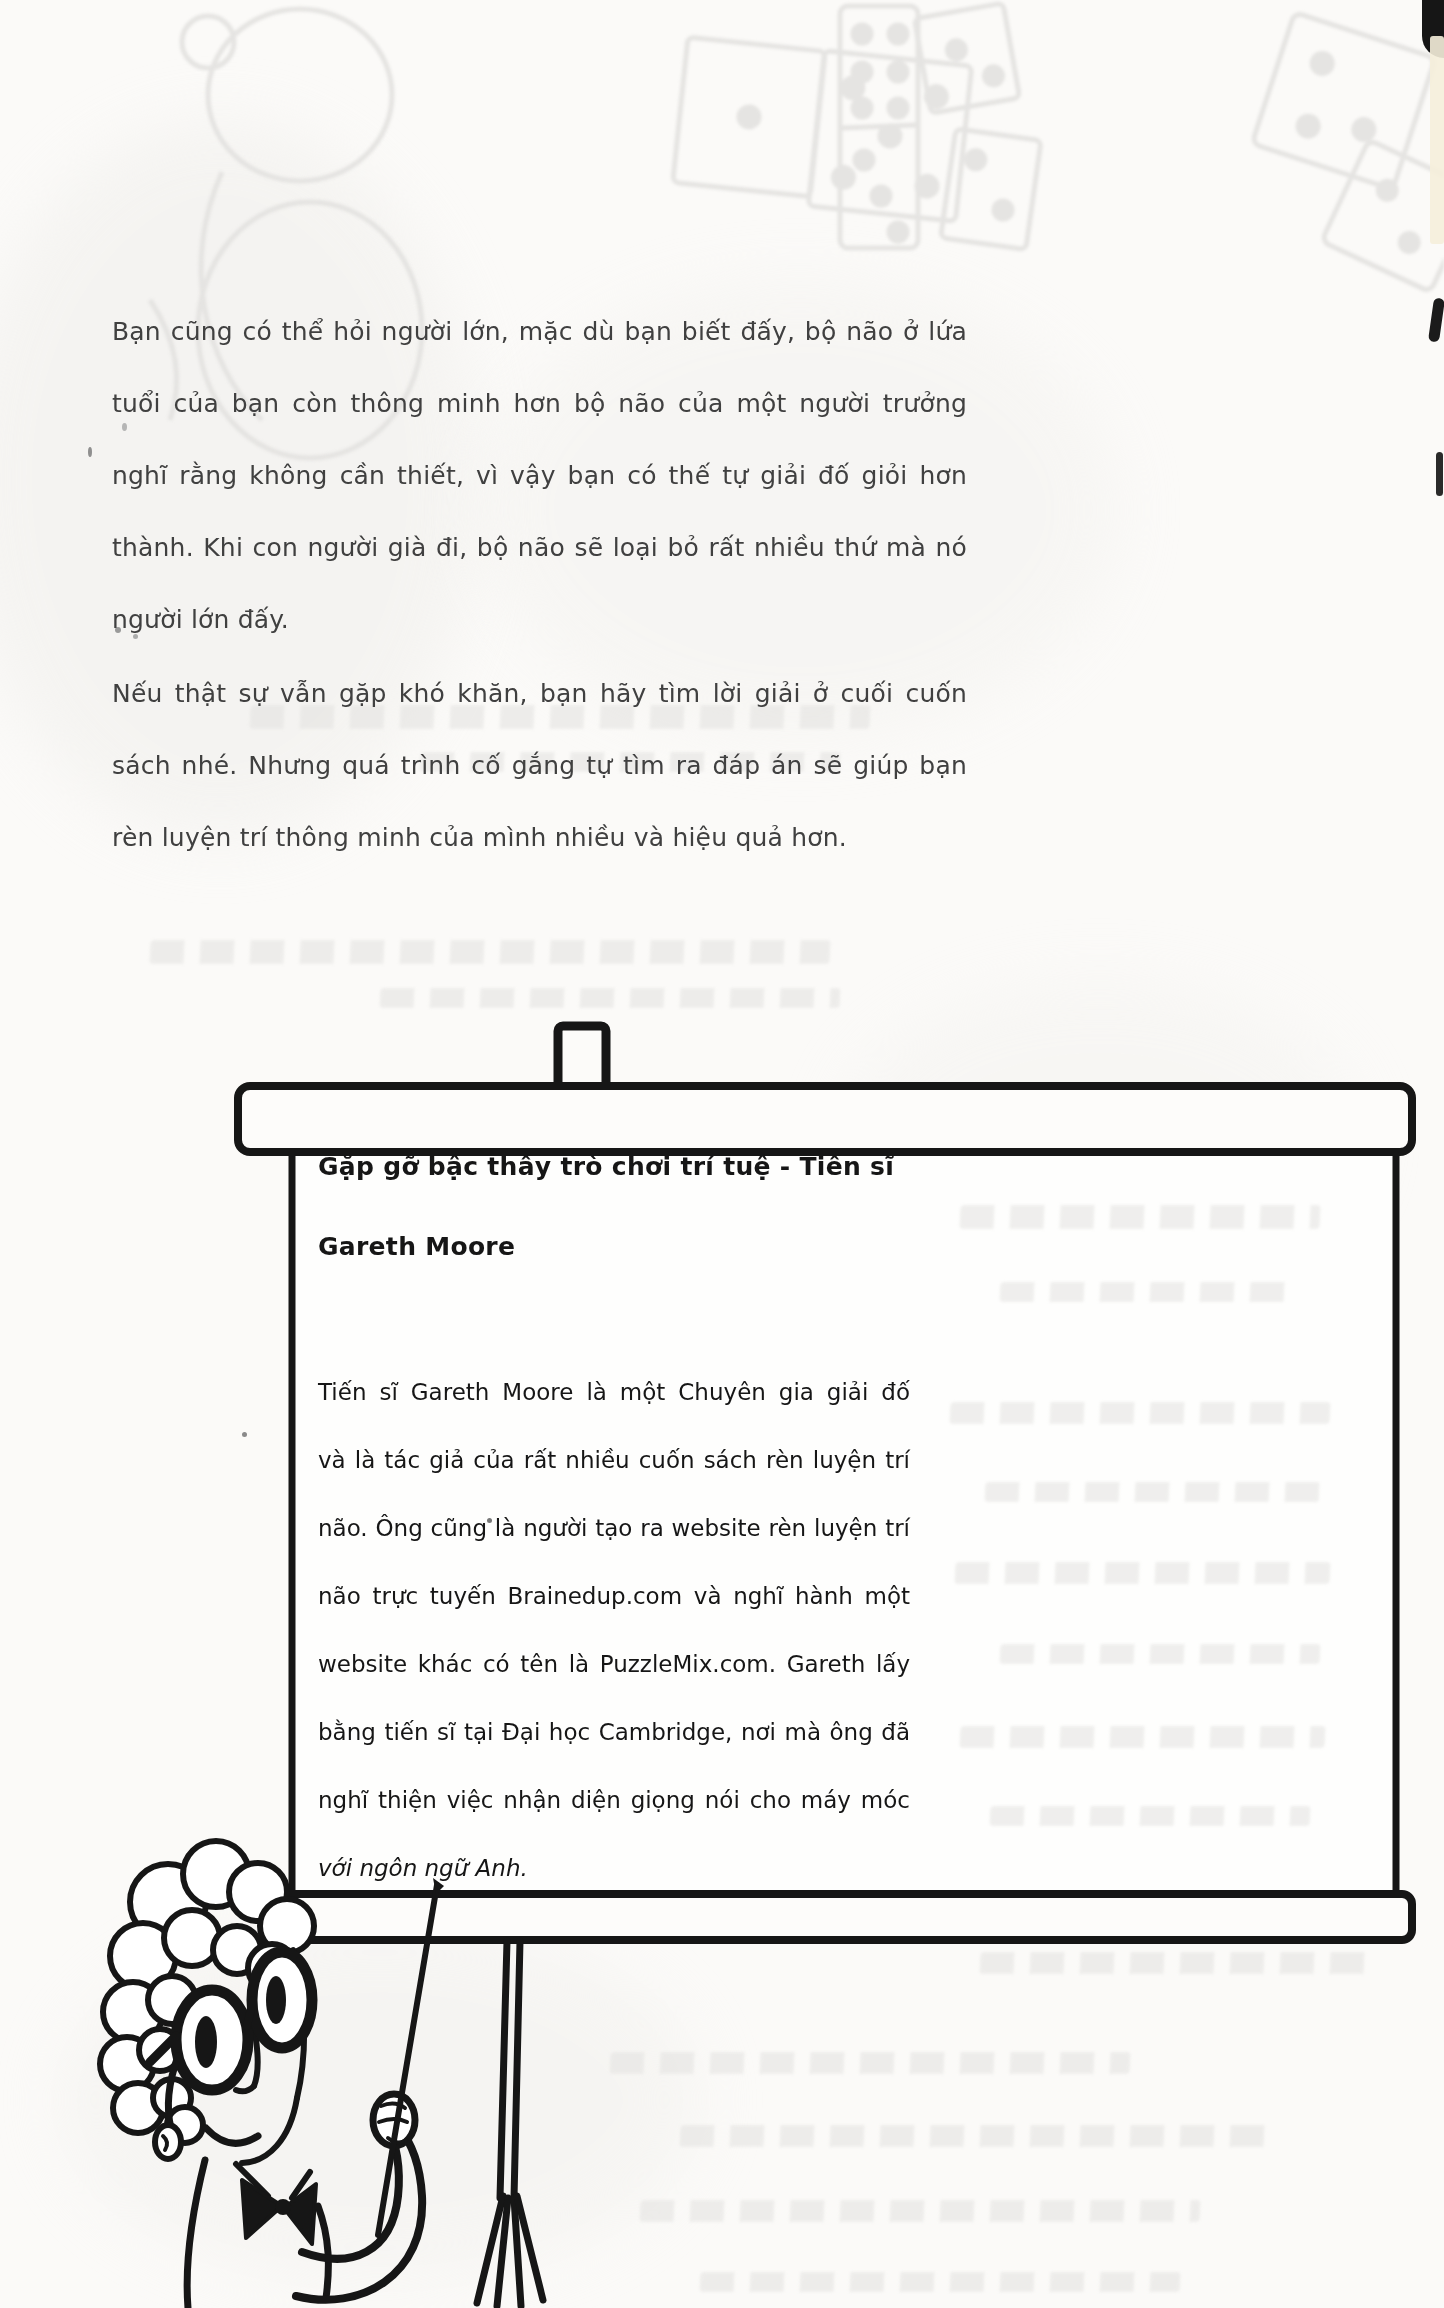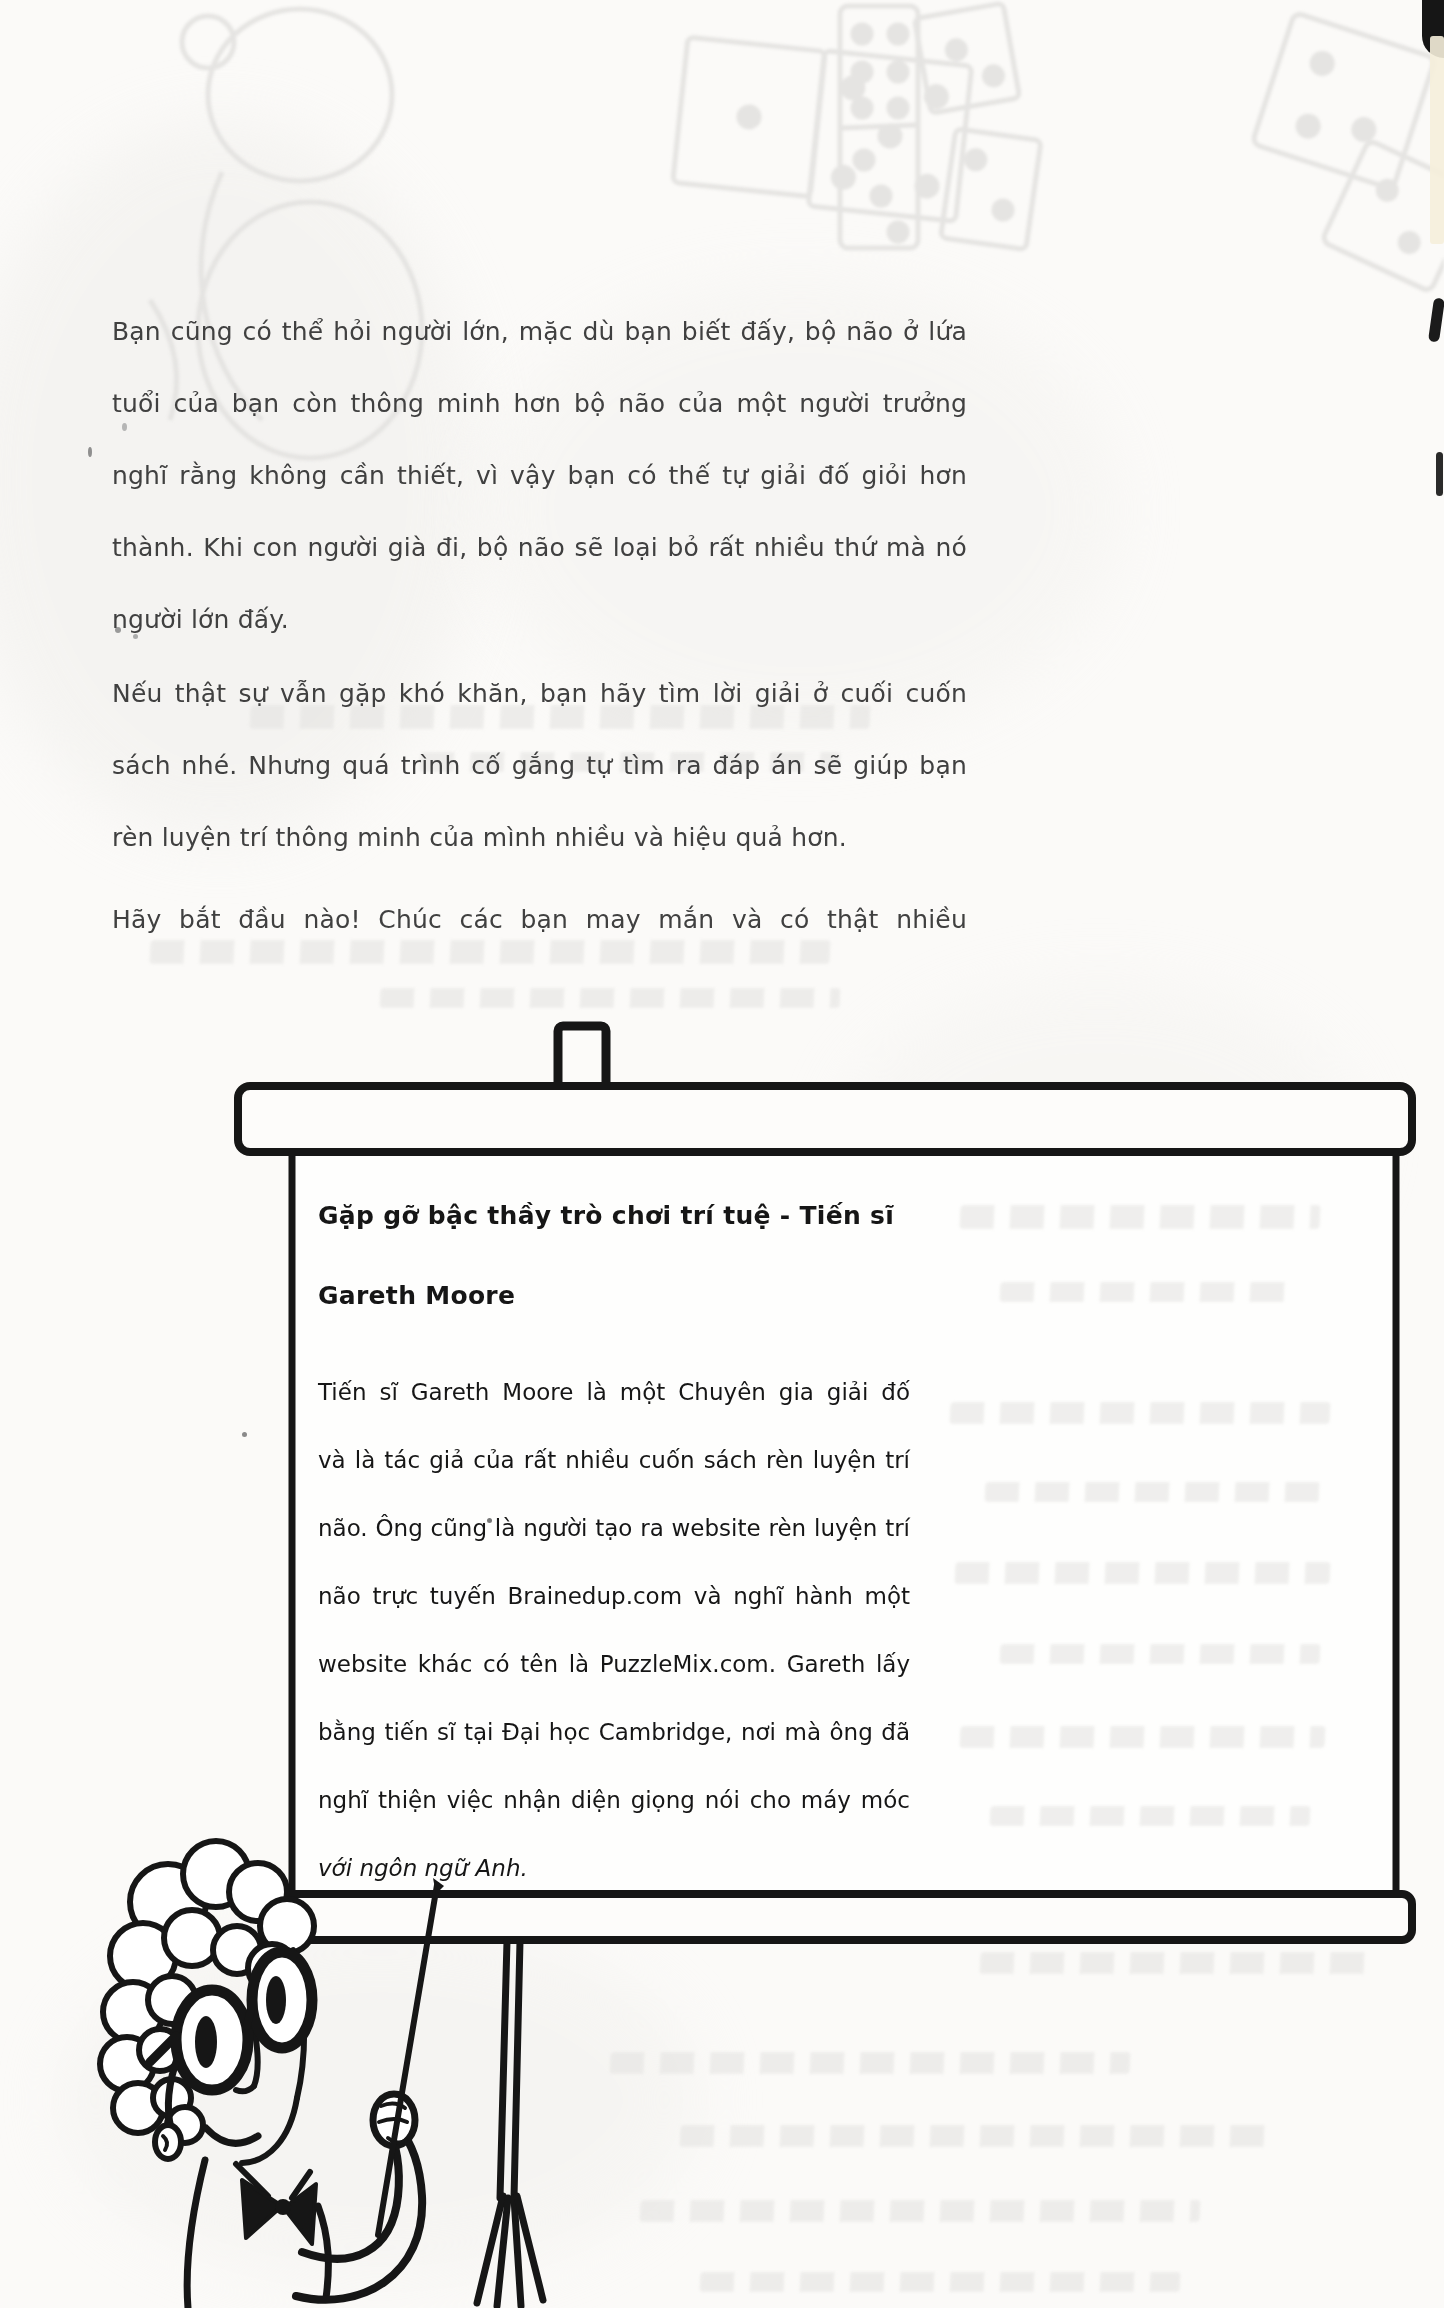--- a/index.html
+++ b/index.html
@@ -15,21 +15,21 @@
   #board-svg{position:absolute;left:0;top:1020px;z-index:2;}
   
   .para{position:absolute;left:112px;width:855px;font-size:25px;z-index:5;
         letter-spacing:.2px;color:#404040;}
   .line{height:72px;line-height:72px;text-align:justify;text-align-last:justify;overflow:visible;}
   .line.last{text-align-last:left;}
   #para1{top:296px;}
   #para2{top:658px;}
   #para3{top:884px;}
   .board-text{position:absolute;z-index:5;color:#161616;}
-  #board-title{left:318px;top:1176px;width:620px;font-weight:bold;font-size:25px;letter-spacing:.3px;}
+  #board-title{left:318px;top:1127px;width:620px;font-weight:bold;font-size:25px;letter-spacing:.3px;}
   #board-title .tline{height:80px;line-height:80px;}
   #board-body{left:318px;top:1358px;width:592px;font-size:23px;}
   #board-body .bline{height:68px;line-height:68px;text-align:justify;text-align-last:justify;}
   #board-body .bline.last{text-align-last:left;font-style:italic;}
   
   .edge{position:absolute;z-index:6;}
   #edge-hook{right:0;top:0;width:22px;height:58px;background:#161616;border-radius:0 0 0 22px;}
   #edge-strip{left:1430px;top:36px;width:14px;height:208px;background:#f5eeda;opacity:.9;border-radius:3px;}
   #edge-mark1{left:1431px;top:298px;width:11px;height:44px;background:#1b1b1b;border-radius:6px;transform:rotate(8deg);}
   #edge-mark2{left:1436px;top:452px;width:7px;height:44px;background:#2a2a2a;border-radius:4px;}
@@ -224,21 +224,20 @@
   <div class="line last">người lớn đấy.</div>
 </div>
 
 <div class="para" id="para2">
   <div class="line">Nếu thật sự vẫn gặp khó khăn, bạn hãy tìm lời giải ở cuối cuốn</div>
   <div class="line">sách nhé. Nhưng quá trình cố gắng tự tìm ra đáp án sẽ giúp bạn</div>
   <div class="line last">rèn luyện trí thông minh của mình nhiều và hiệu quả hơn.</div>
 </div>
 
 <div class="para" id="para3">
-  <div class="line">Hãy bắt đầu nào! Chúc các bạn may mắn và có thật nhiều</div>
 </div>
 
 <div class="board-text" id="board-title">
   <div class="tline">Gặp gỡ bậc thầy trò chơi trí tuệ - Tiến sĩ</div>
   <div class="tline">Gareth Moore</div>
 </div>
 
 <div class="board-text" id="board-body">
   <div class="bline">Tiến sĩ Gareth Moore là một Chuyên gia giải đố</div>
   <div class="bline">và là tác giả của rất nhiều cuốn sách rèn luyện trí</div>

